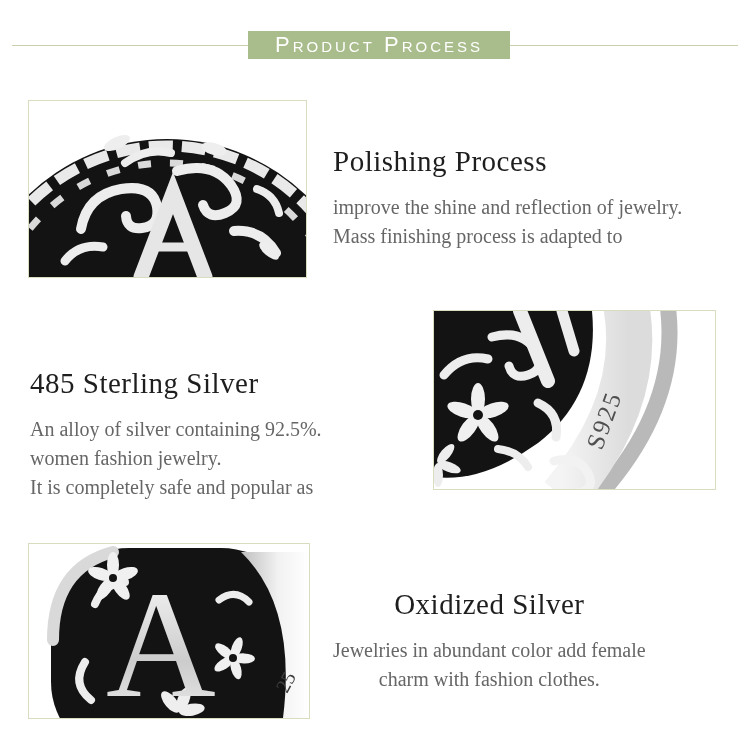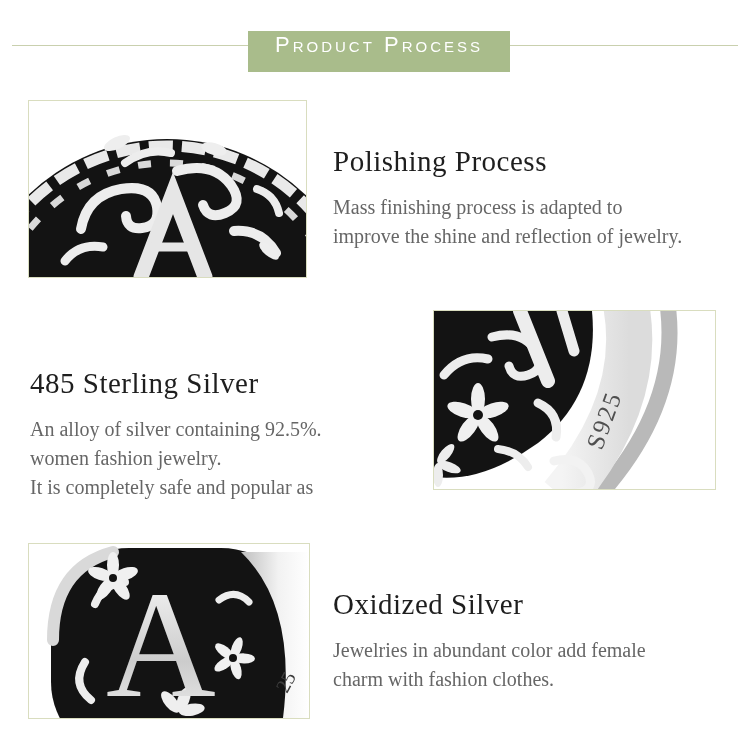--- a/index.html
+++ b/index.html
@@ -19,21 +19,21 @@
     background:var(--background);
     font-family:"Liberation Serif",serif;
     overflow:hidden;
   }
   
   .divider{
     position:absolute;top:45px;left:12px;width:726px;height:1px;
     background:var(--divider_line);
   }
   .badge{
-    position:absolute;left:248px;top:31px;width:262px;height:41px;
+    position:absolute;left:248px;top:31px;width:262px;height:28px;
     background:var(--accent_green);
     color:var(--badge_text);
     font-family:"Liberation Sans",sans-serif;
     font-variant:small-caps;
     font-size:22px;line-height:27px;letter-spacing:3px;
     text-align:center;
   }
   
   .photo{
     position:absolute;
@@ -42,21 +42,21 @@
     box-sizing:border-box;
   }
   .photo svg{display:block;width:100%;height:100%;}
   .photo-1{left:28px;top:100px;width:279px;height:178px;}
   .photo-2{left:433px;top:310px;width:283px;height:180px;}
   .photo-3{left:28px;top:543px;width:282px;height:176px;}
   
   .text-block{position:absolute;margin-top:24px;}
   .tb-1{left:333px;top:121px;}
   .tb-2{left:30px;top:343px;}
-  .tb-3{left:333px;top:564px;}
+  .tb-3{left:333px;top:564px;text-align:center;}
   .text-block h2{
     margin:0 0 15px 0;
     font-size:29px;font-weight:normal;
     color:var(--heading_text);
     letter-spacing:0.5px;
   }
   .text-block .line{
     margin:0;
     font-size:20px;line-height:29px;
     color:var(--body_text);
@@ -93,22 +93,22 @@
       </g>
       <g fill="#eeeeee">
         <ellipse cx="88" cy="42" rx="14" ry="6" transform="rotate(-25 88 42)"></ellipse>
         <ellipse cx="185" cy="48" rx="13" ry="6" transform="rotate(15 185 48)"></ellipse>
         <ellipse cx="240" cy="150" rx="12" ry="5" transform="rotate(40 240 150)"></ellipse>
       </g>
     </svg>
   </div>
   <div class="text-block tb-1">
     <h2>Polishing Process</h2>
+    <p class="line">improve the shine and reflection of jewelry.</p>
     <p class="line">Mass finishing process is adapted to</p>
-    <p class="line">improve the shine and reflection of jewelry.</p>
   </div>
 
   <div class="text-block tb-2">
     <h2>485 Sterling Silver</h2>
     <p class="line">An alloy of silver containing 92.5%.</p>
     <p class="line">women fashion jewelry.</p>
     <p class="line">It is completely safe and popular as</p>
   </div>
   <div class="photo photo-2" aria-label="Edge of the silver charm bead showing the S925 hallmark">
     <svg viewBox="0 0 281 178" aria-hidden="true">

